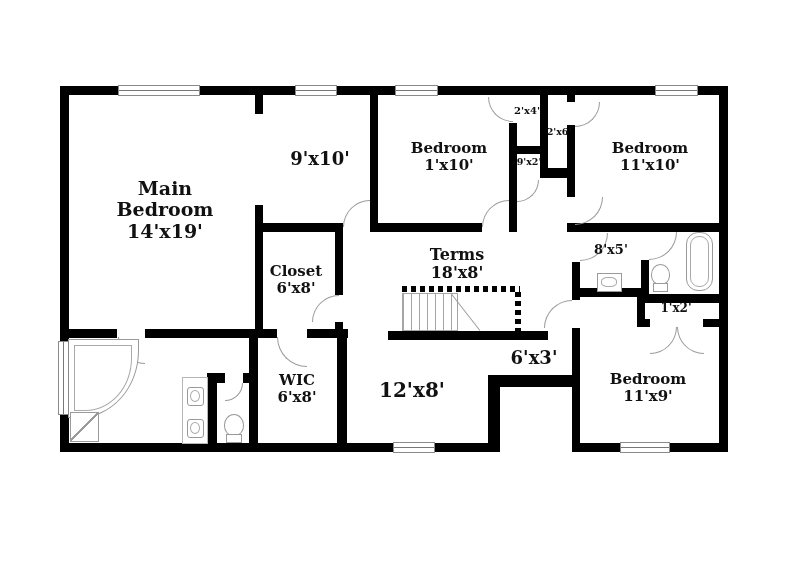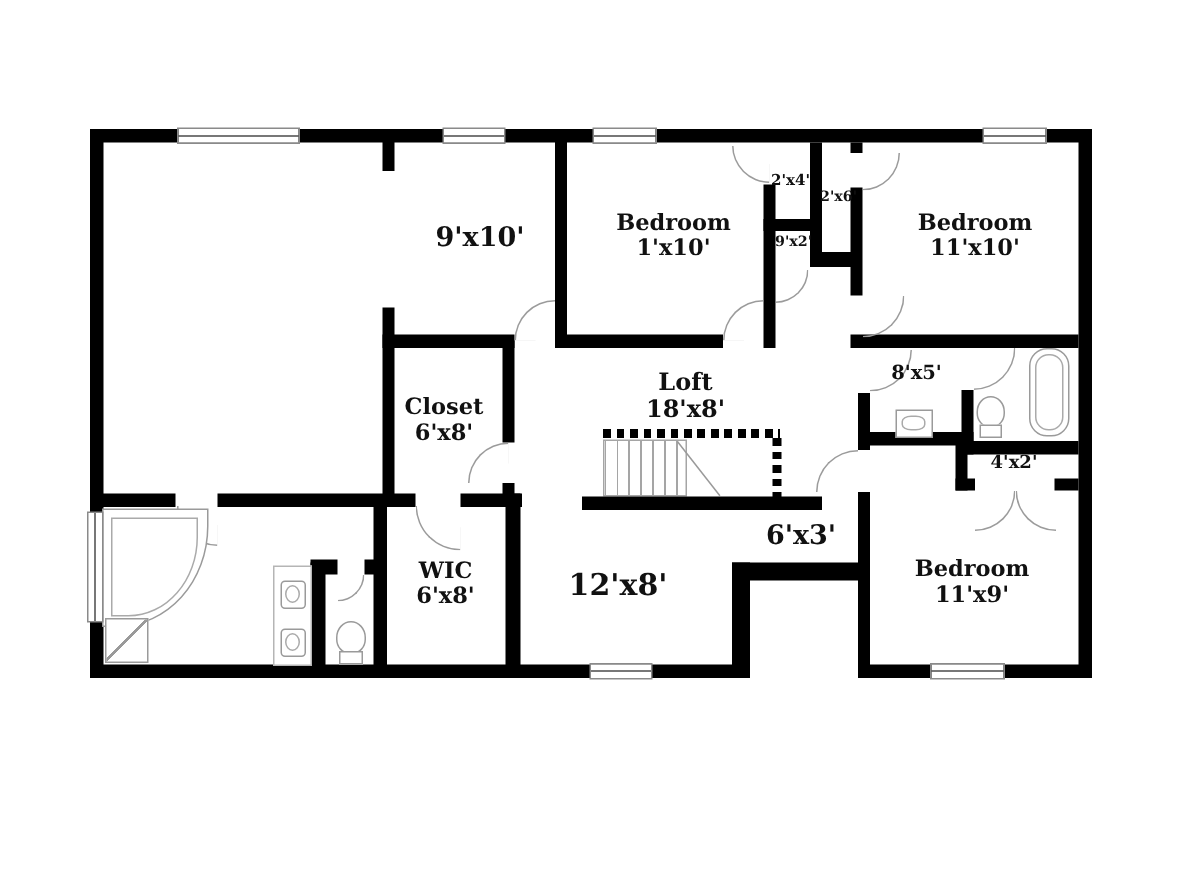--- a/index.html
+++ b/index.html
@@ -128,60 +128,64 @@
 
   <div class="fix" style="left:597px;top:273px;width:25px;height:19px;border-width:1px">
     <div class="fix-in" style="left:3px;top:3px;width:16px;height:10px;border-radius:40%"></div>
   </div>
   <div class="fix" style="left:651px;top:264px;width:19px;height:21px;border-radius:50% 50% 45% 45%;border-width:1px"></div>
   <div class="fix" style="left:653px;top:283px;width:15px;height:9px;border-width:1px"></div>
   <div class="fix" style="left:686px;top:232px;width:27px;height:59px;border-radius:12px">
     <div class="fix-in" style="left:3px;top:3px;width:19px;height:51px;border-radius:9px"></div>
   </div>
 
+  <div class="lbl" style="left:165px;top:210px;font-size:19px;white-space:normal;width:130px">
+    <div>Main Bedroom</div>
+    <div>14'x19'</div>
+  </div>
   <div class="lbl" style="left:320px;top:159px;font-size:18px">
     <div>9'x10'</div>
   </div>
   <div class="lbl" style="left:449px;top:157px;font-size:15px">
     <div>Bedroom</div>
     <div>1'x10'</div>
   </div>
   <div class="lbl" style="left:650px;top:157px;font-size:15px">
     <div>Bedroom</div>
     <div>11'x10'</div>
   </div>
   <div class="lbl" style="left:296px;top:280px;font-size:15px">
     <div>Closet</div>
     <div>6'x8'</div>
   </div>
   <div class="lbl" style="left:457px;top:264px;font-size:16px">
-    <div>Loft</div>
+    <div>Terms</div>
     <div>18'x8'</div>
   </div>
   <div class="lbl" style="left:297px;top:389px;font-size:15px">
     <div>WIC</div>
     <div>6'x8'</div>
   </div>
   <div class="lbl" style="left:412px;top:390px;font-size:20px">
     <div>12'x8'</div>
   </div>
   <div class="lbl" style="left:534px;top:358px;font-size:18px">
     <div>6'x3'</div>
   </div>
   <div class="lbl" style="left:611px;top:250px;font-size:13px">
     <div>8'x5'</div>
   </div>
   <div class="lbl" style="left:676px;top:309px;font-size:12px">
-    <div>4'x2'</div>
+    <div>1'x2'</div>
   </div>
   <div class="lbl" style="left:648px;top:388px;font-size:15px">
     <div>Bedroom</div>
     <div>11'x9'</div>
   </div>
-  <div class="lbl" style="left:527px;top:121px;font-size:10px">
+  <div class="lbl" style="left:527px;top:111px;font-size:10px">
     <div>2'x4'</div>
   </div>
   <div class="lbl" style="left:559px;top:132px;font-size:9.5px">
     <div>2'x6'</div>
   </div>
   <div class="lbl" style="left:529px;top:162px;font-size:9.5px">
     <div>9'x2'</div>
   </div>
 
 </div>

